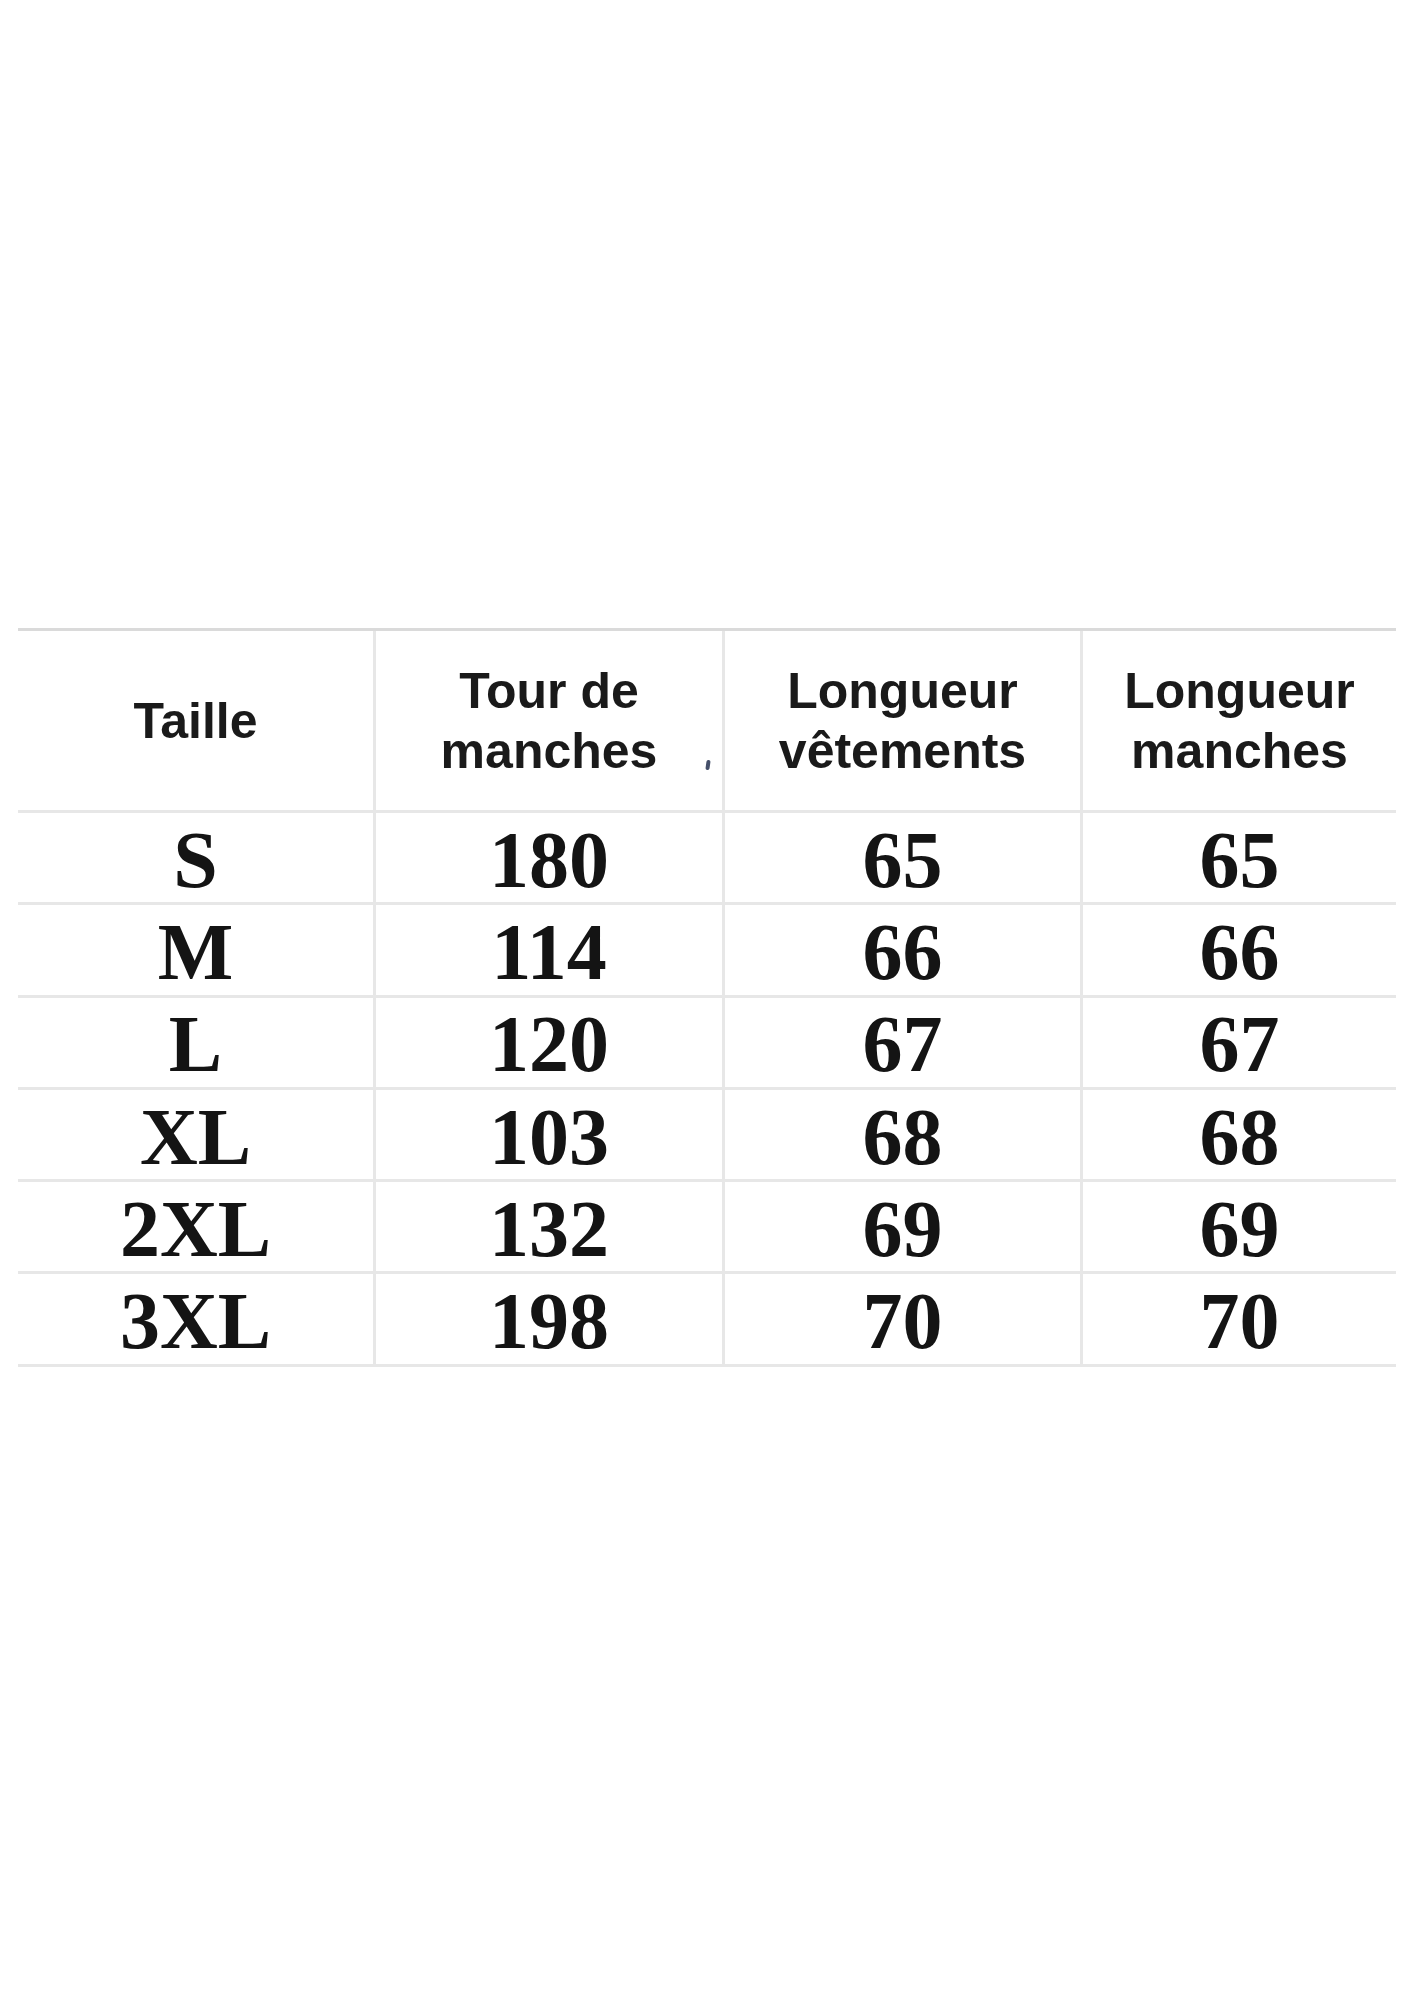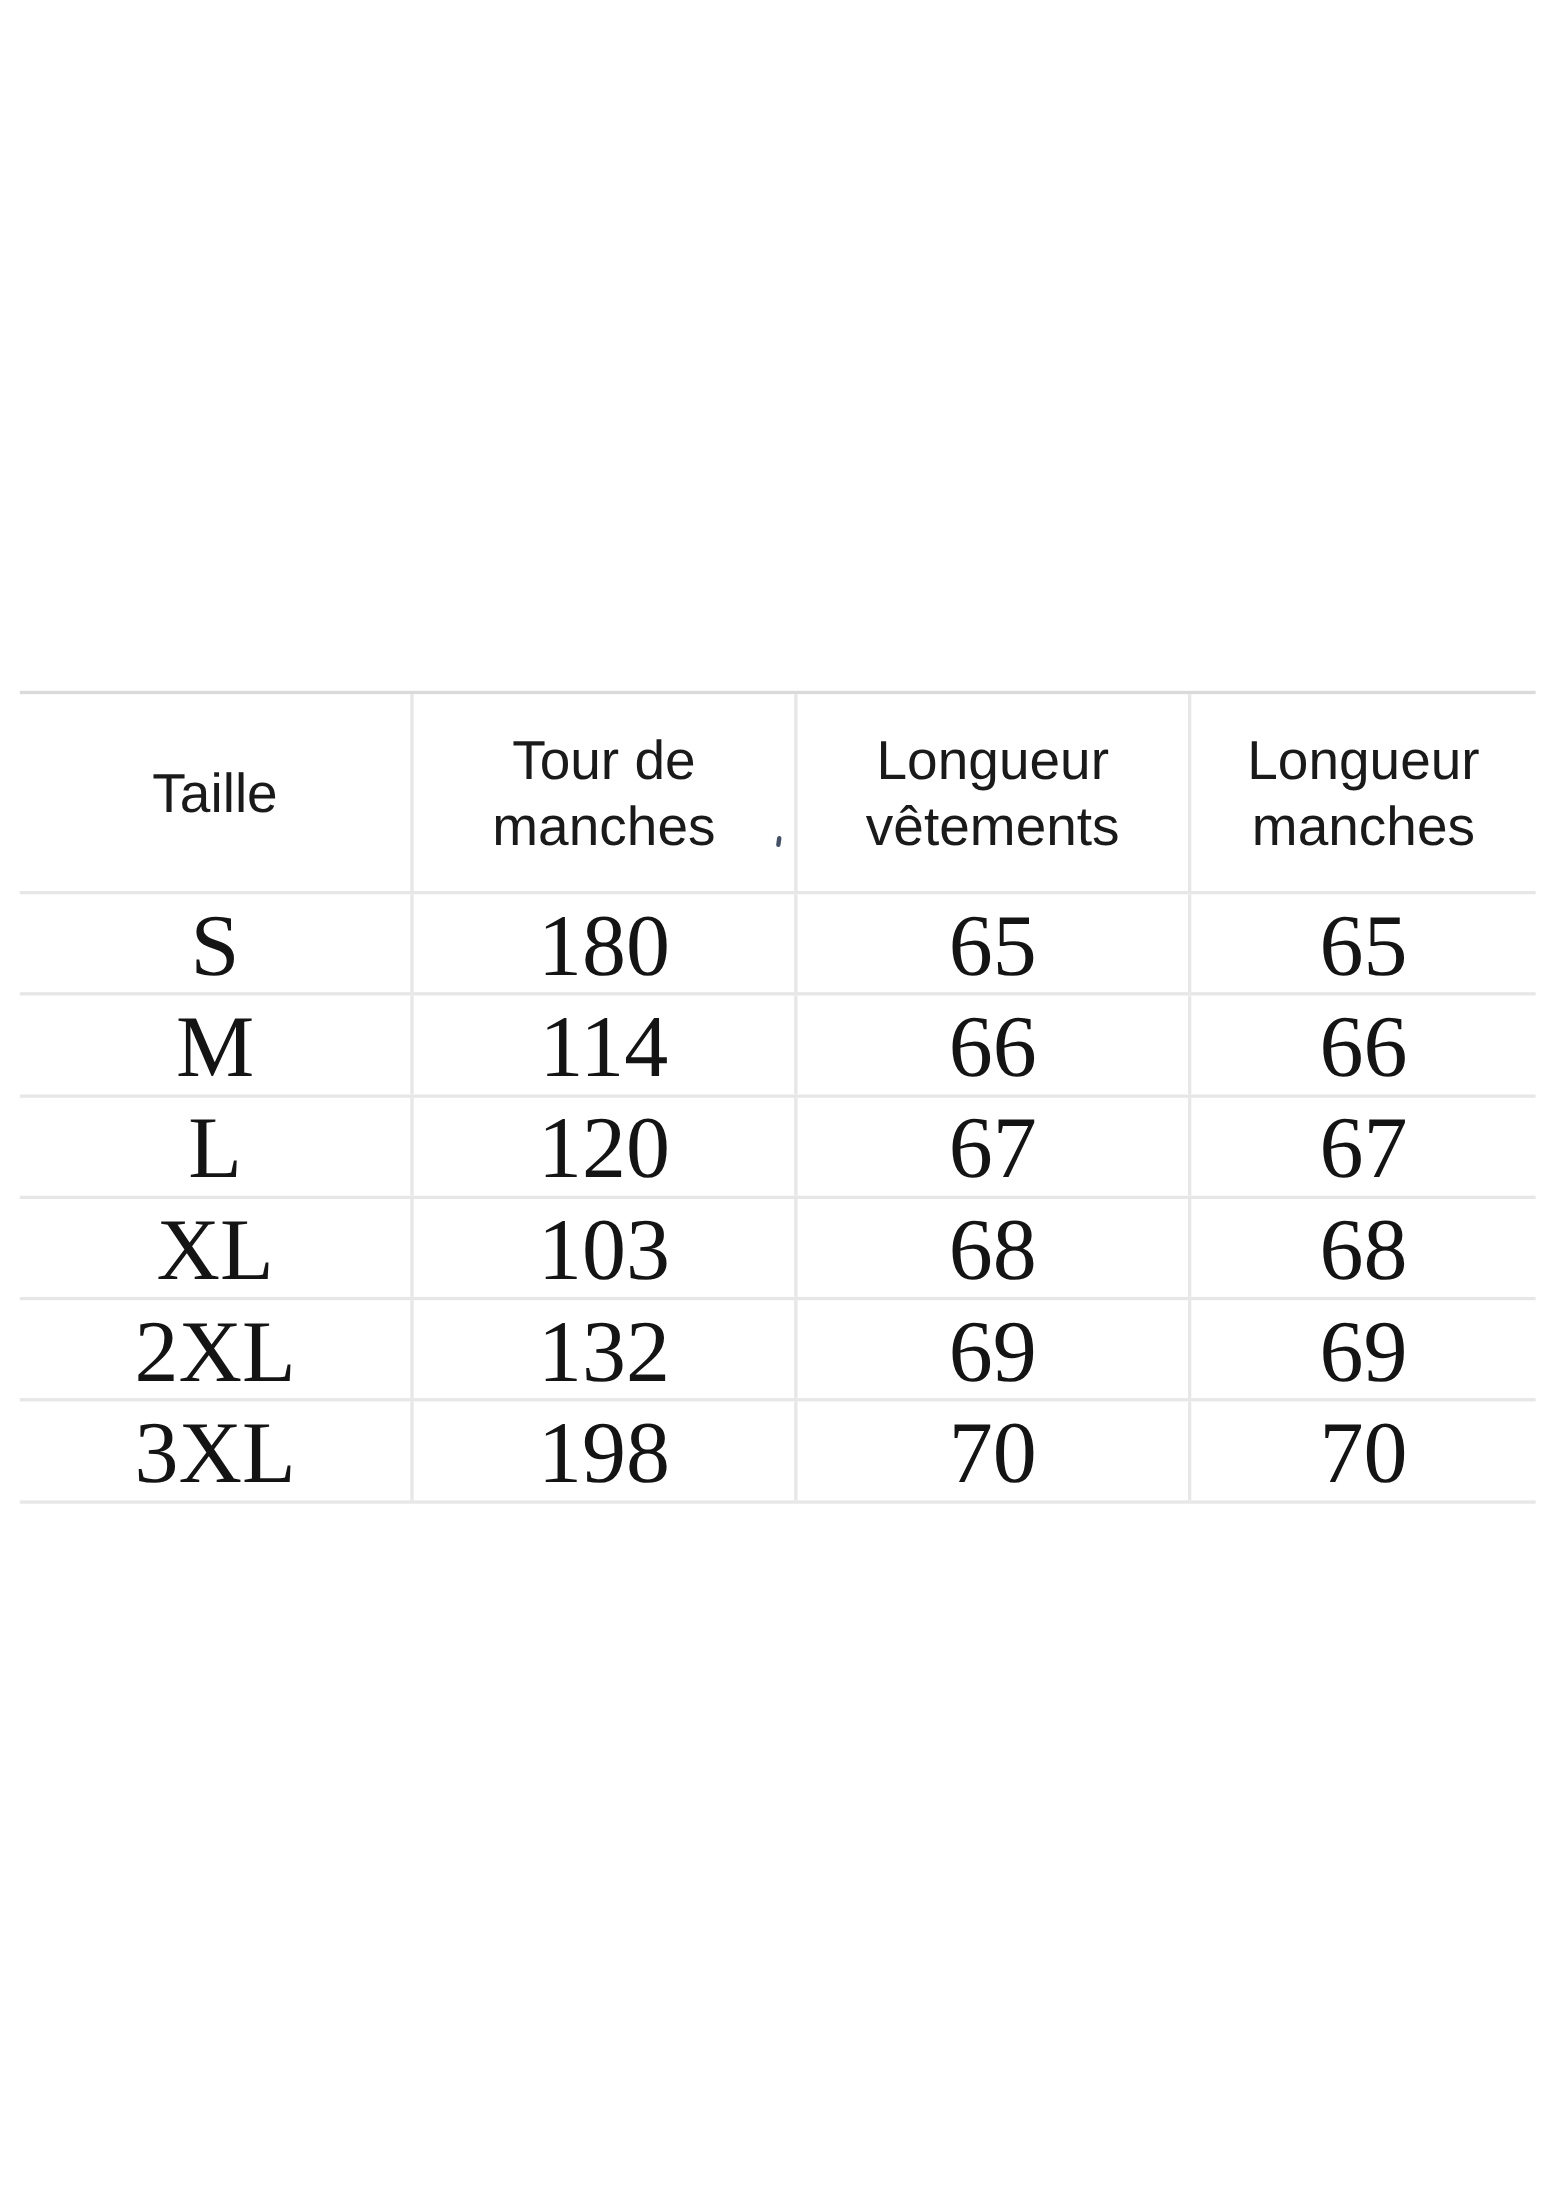--- a/index.html
+++ b/index.html
@@ -23,20 +23,21 @@
     position: absolute;
     left: 18px;
     top: 628px;
     width: 1378px;
     border-top: 3px solid var(--border-strong);
   }
   .trow {
     display: grid;
     grid-template-columns: 355px 349px 358px 316px;
     border-bottom: 3px solid var(--border);
+    font-weight: bold;
   }
   .trow.header-row { height: 182px; border-bottom-color: var(--border); }
   .trow.body-row  { height: 92.3px; }
   .cell {
     display: flex;
     flex-direction: column;
     align-items: center;
     justify-content: center;
     overflow: hidden;
   }

